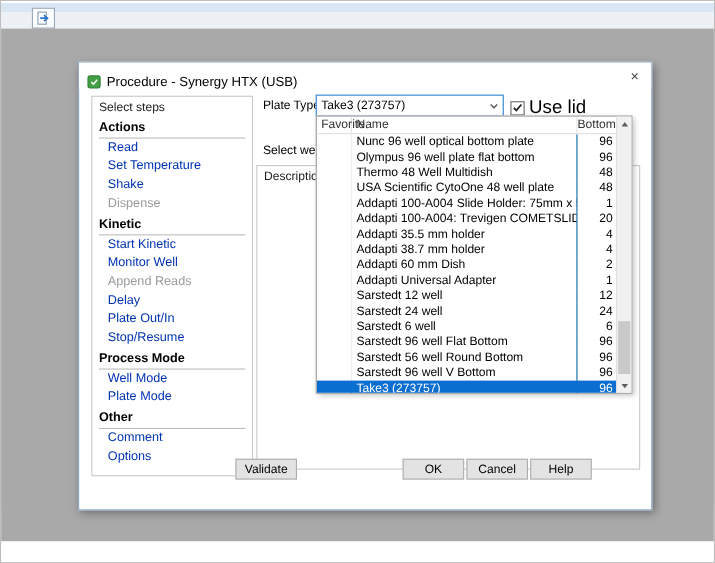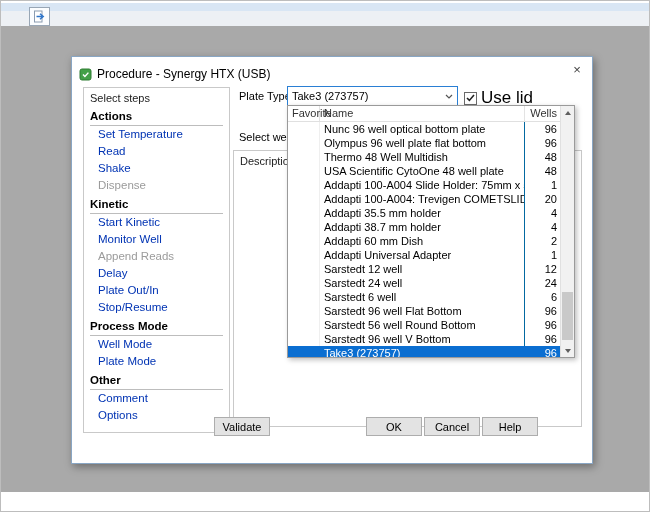--- a/index.html
+++ b/index.html
@@ -116,22 +116,22 @@
         </svg>
       </span>
       <span class="title-text">Procedure - Synergy HTX (USB)</span>
       <span class="close-btn">×</span>
     </div>
 
     <div class="groupbox steps-box">
       <div class="groupbox-label">Select steps</div>
       <div class="sections">
           <div class="section-header">Actions</div>
+          <div class="step-item">Read</div>
           <div class="step-item">Set Temperature</div>
-          <div class="step-item">Read</div>
           <div class="step-item">Shake</div>
           <div class="step-item disabled">Dispense</div>
           <div class="section-header">Kinetic</div>
           <div class="step-item">Start Kinetic</div>
           <div class="step-item">Monitor Well</div>
           <div class="step-item disabled">Append Reads</div>
           <div class="step-item">Delay</div>
           <div class="step-item">Plate Out/In</div>
           <div class="step-item">Stop/Resume</div>
           <div class="section-header">Process Mode</div>
@@ -166,21 +166,21 @@
     <span class="label select-wells-label">Select wells:</span>
 
     <div class="groupbox desc-box">
       <div class="groupbox-label">Description</div>
     </div>
 
     <div class="dropdown">
       <div class="dd-header">
         <span class="col-fav hdr">Favorite</span>
         <span class="col-name hdr">Name</span>
-        <span class="col-wells hdr">Wells</span>
+        <span class="col-wells hdr">Bottom</span>
       </div>
       <div class="dd-list">
           <div class="dd-row">
             <span class="col-fav"></span>
             <span class="col-name">Nunc 96 well optical bottom plate</span>
             <span class="col-wells">96</span>
           </div>
           <div class="dd-row">
             <span class="col-fav"></span>
             <span class="col-name">Olympus 96 well plate flat bottom</span>

